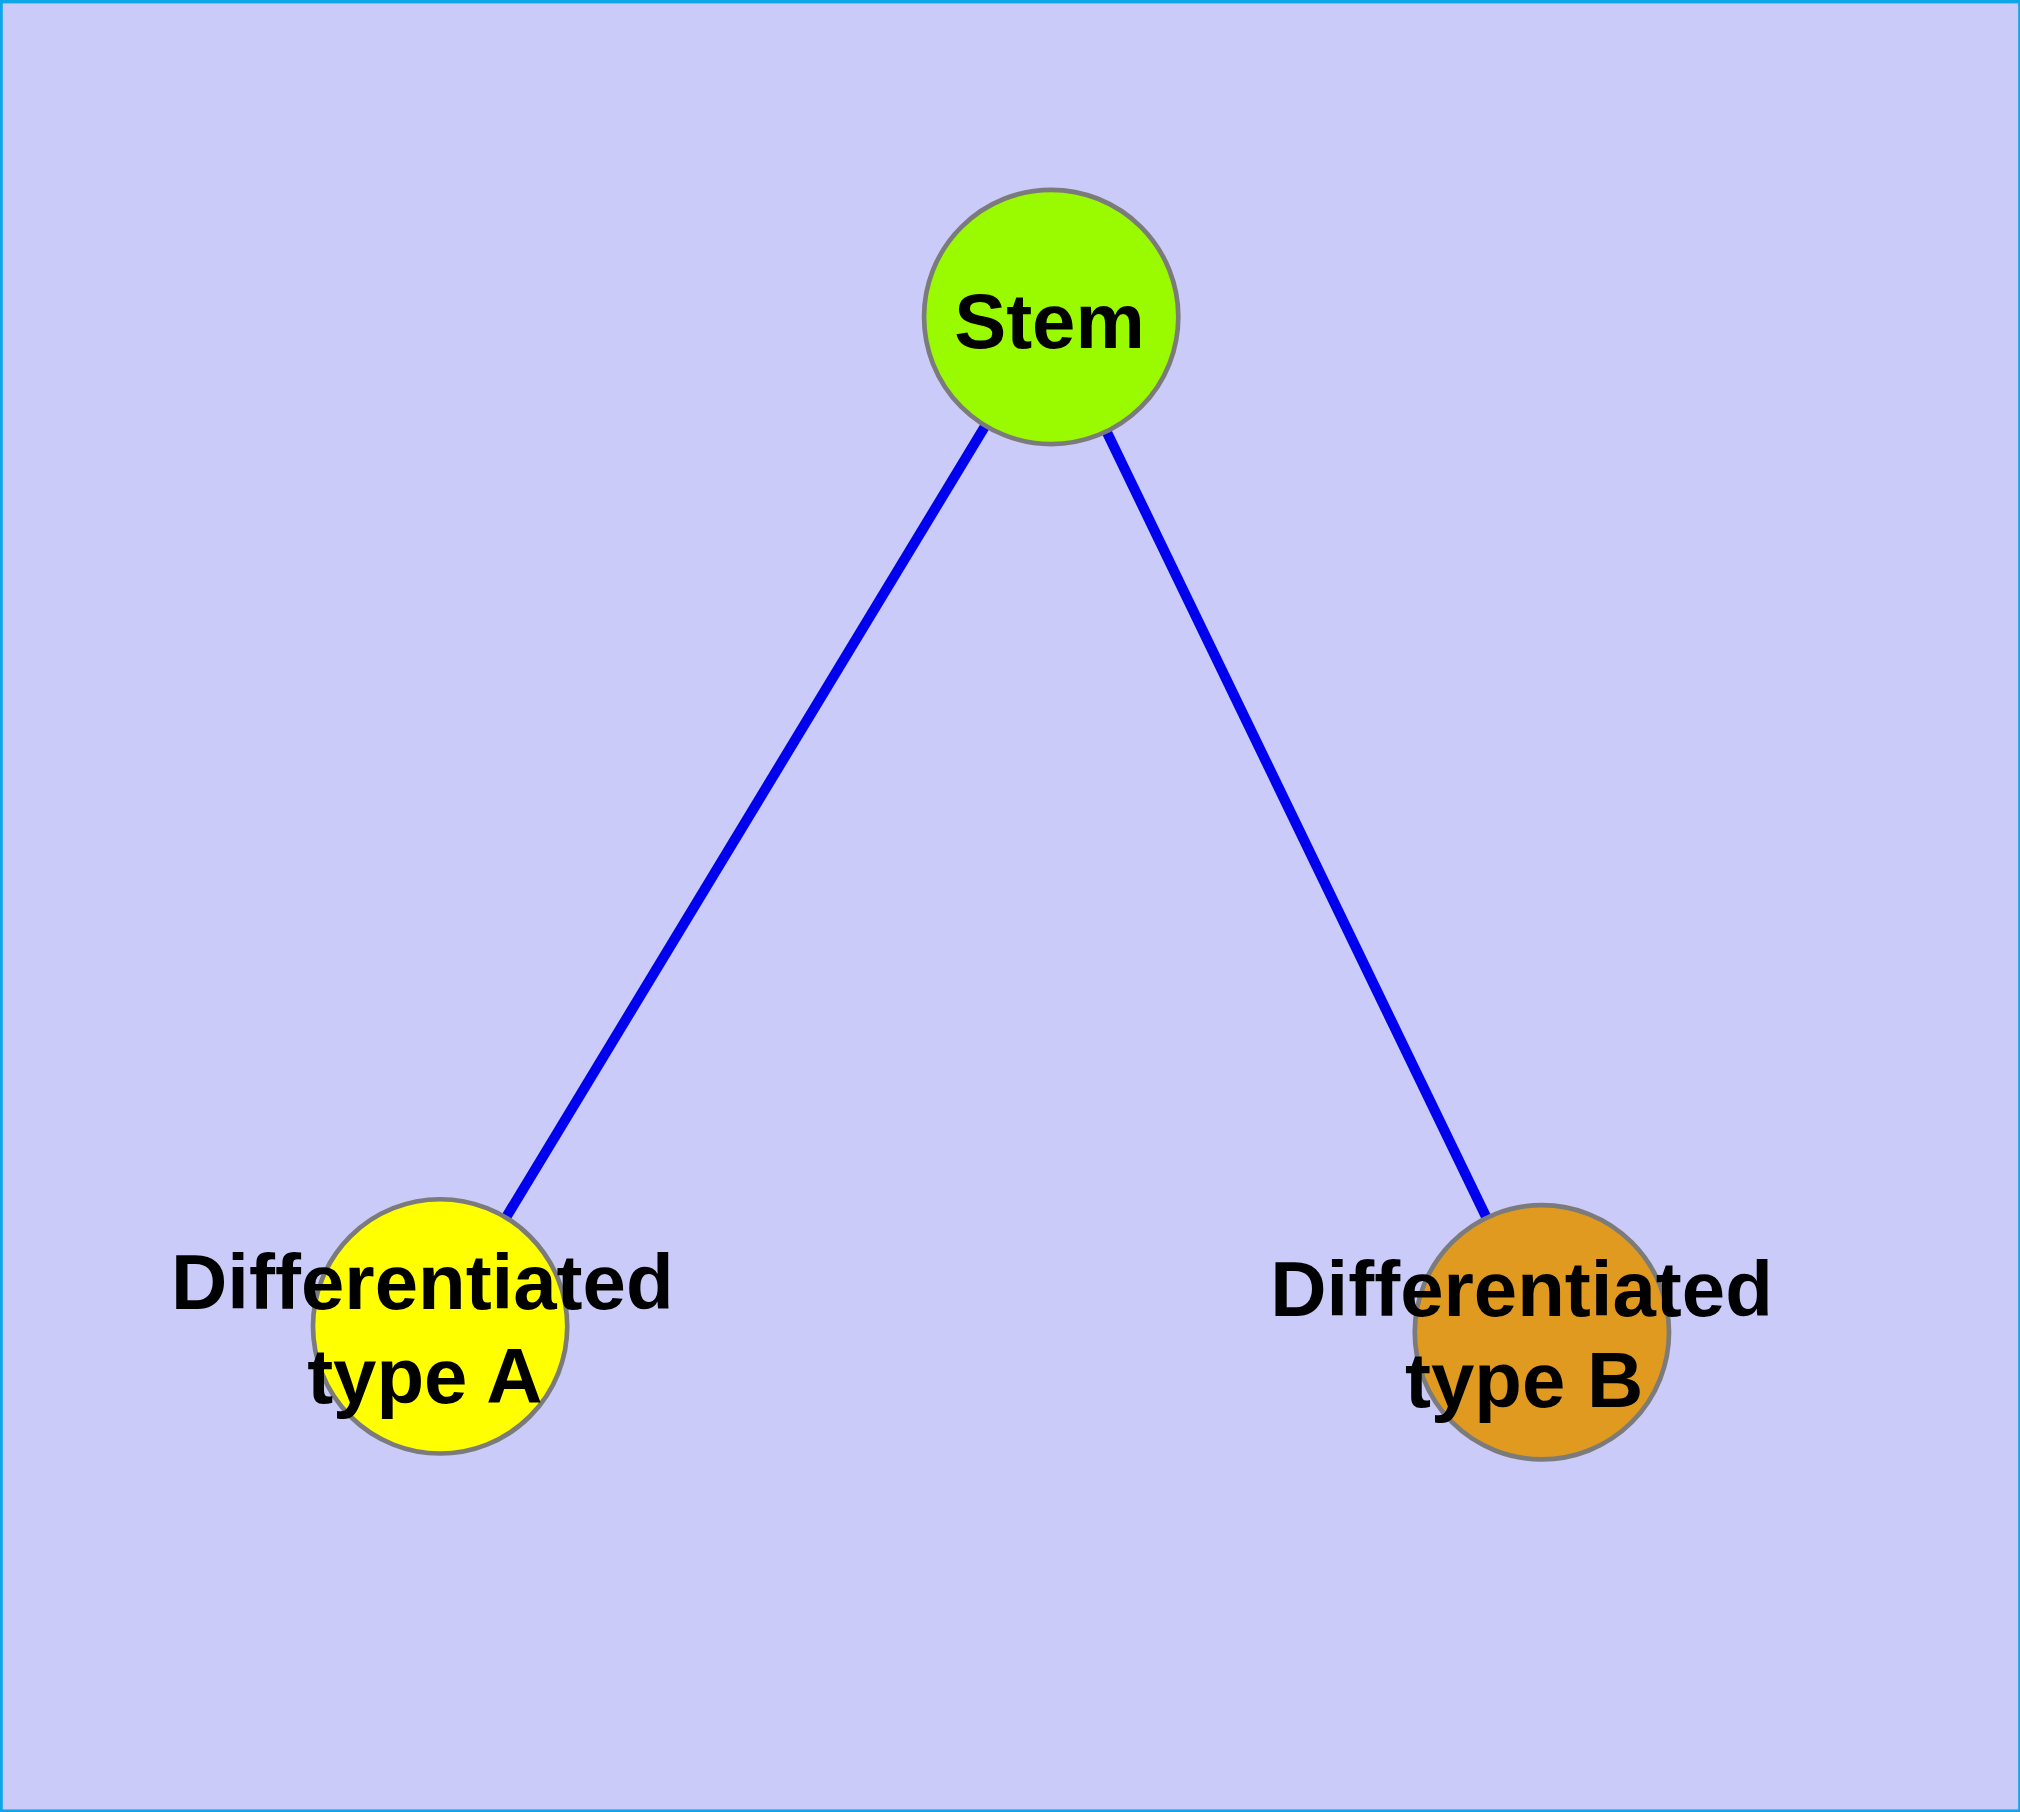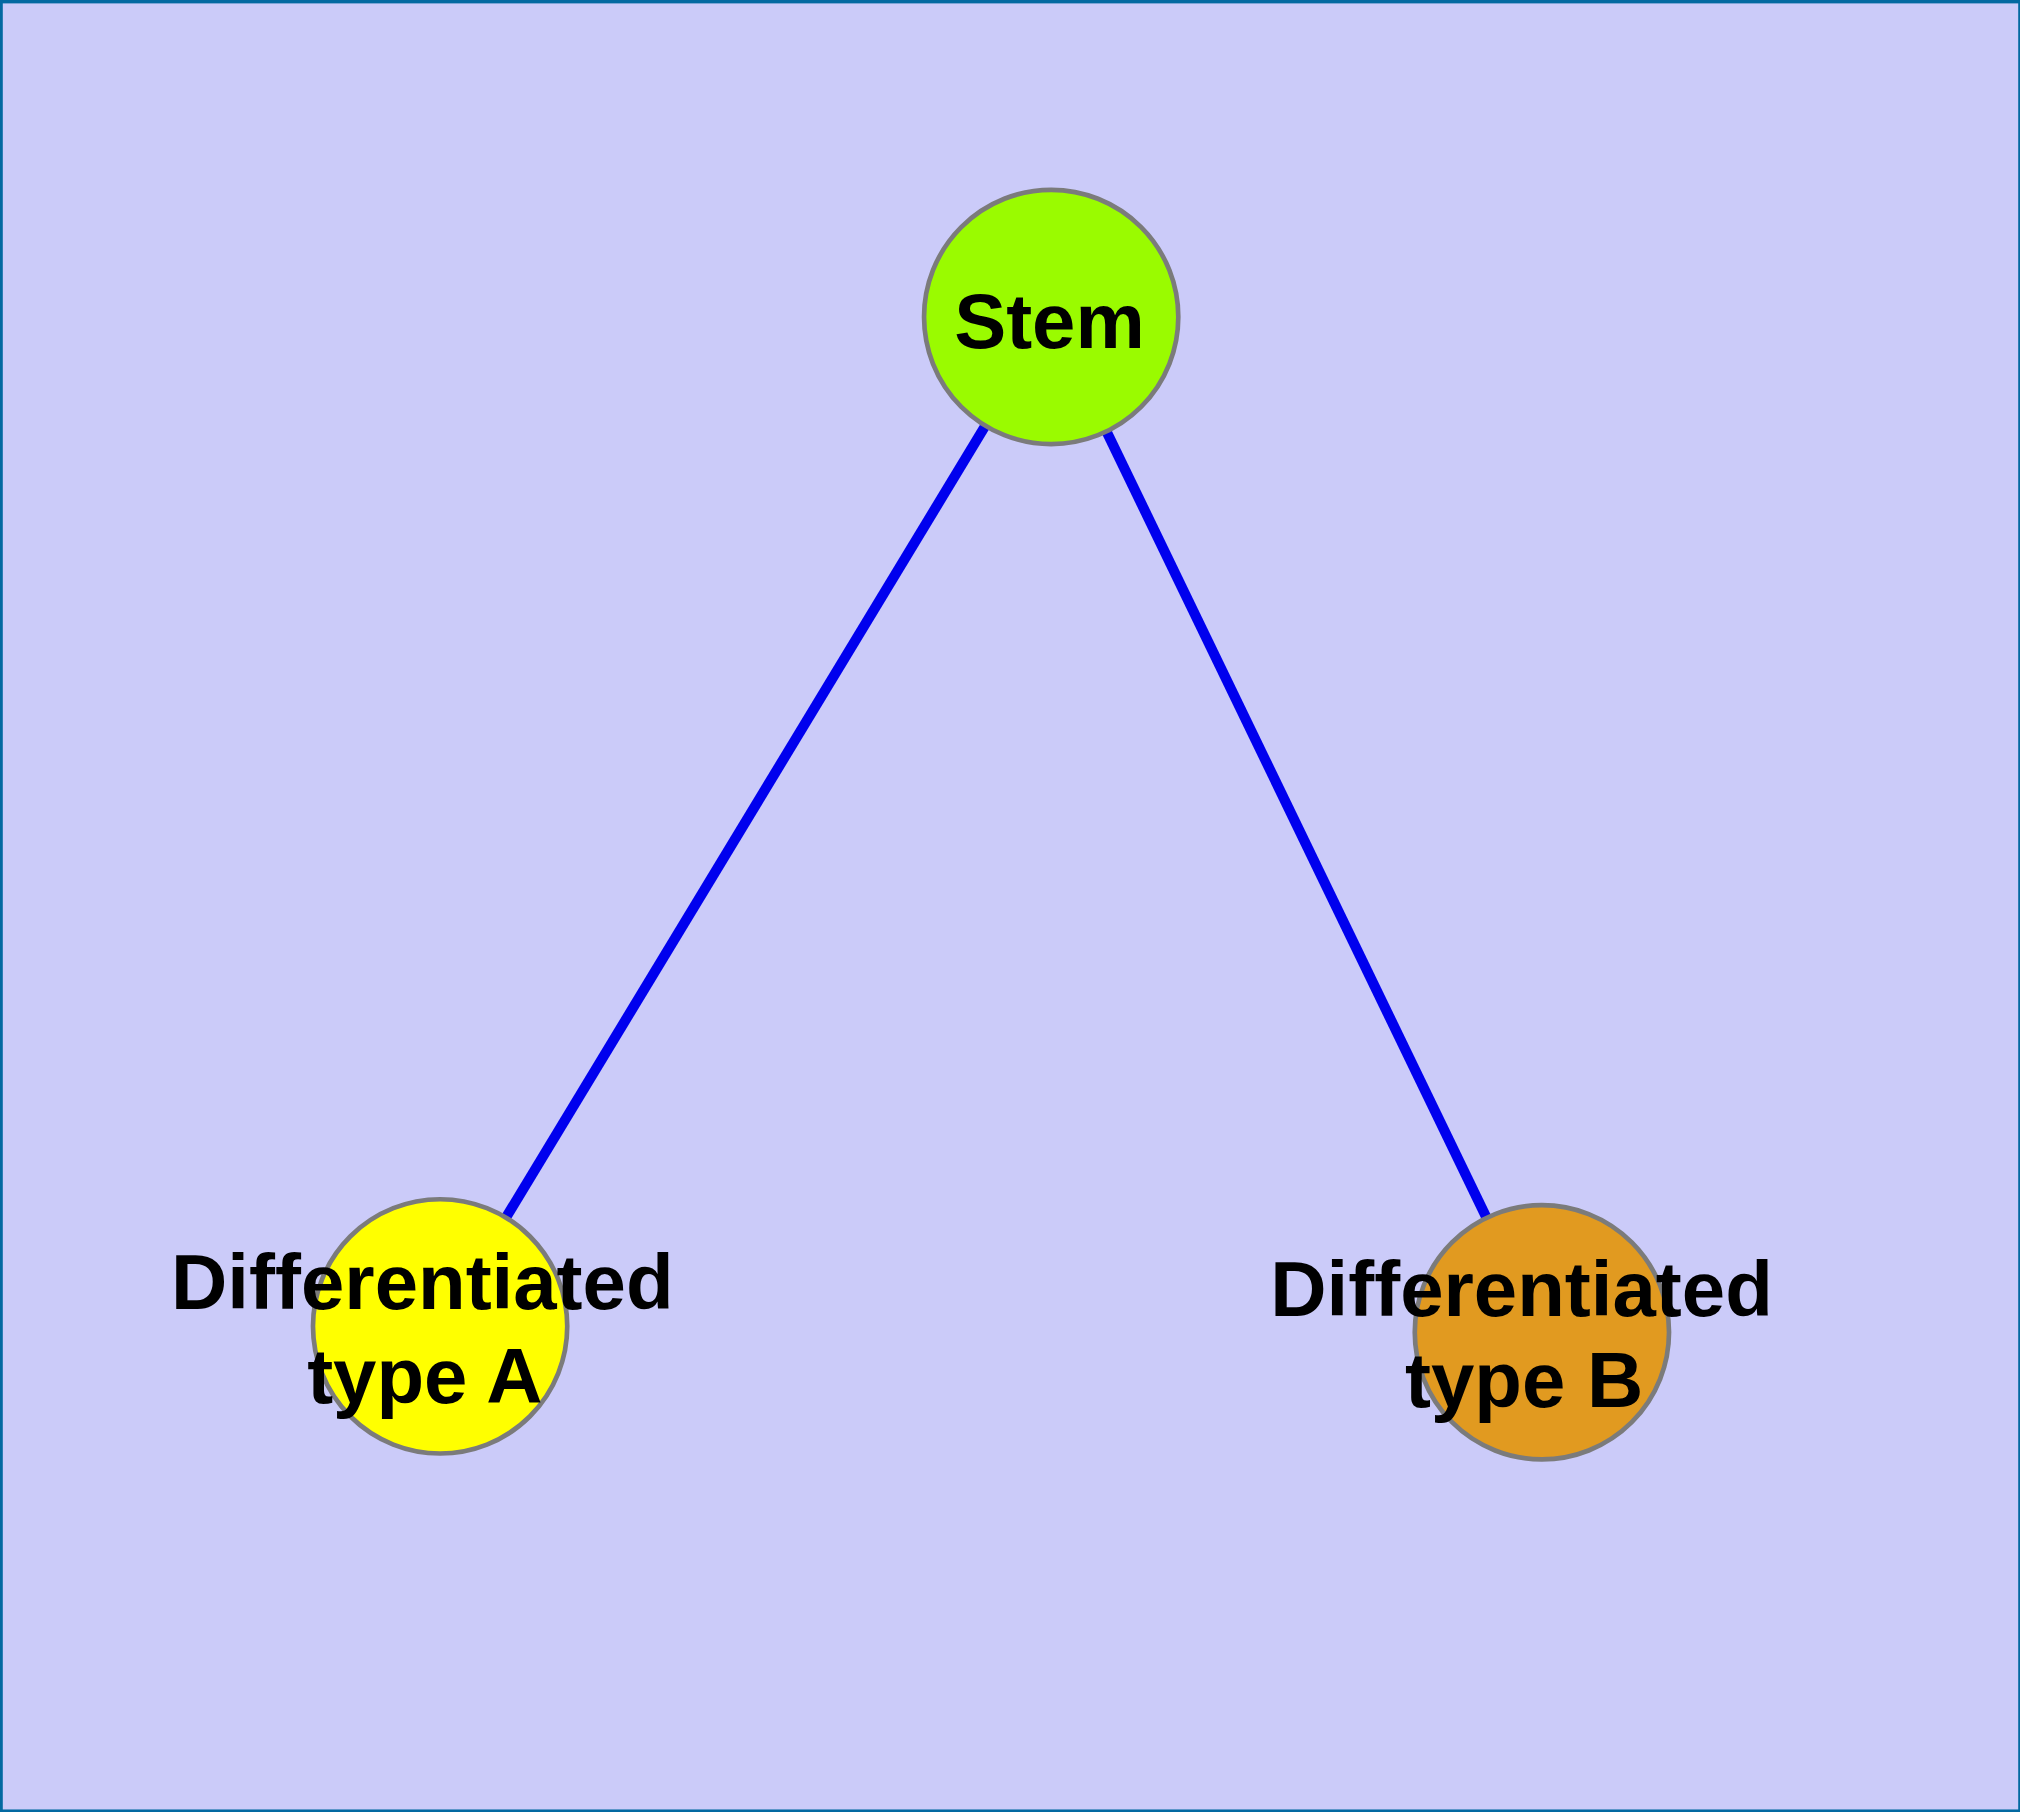--- a/index.html
+++ b/index.html
@@ -7,21 +7,21 @@
     padding: 0;
     background: #ffffff;
     width: 2021px;
     height: 1812px;
     overflow: hidden;
   }
   .stage {
     position: relative;
     width: 2021px;
     height: 1812px;
-    background: #0369a1;
+    background: #0ea5e9;
     text-align: right;
   }
   svg.diagram {
     position: absolute;
     left: 0;
     top: 0;
     display: block;
   }
   .node-label {
     font-family: "Liberation Sans", sans-serif;

